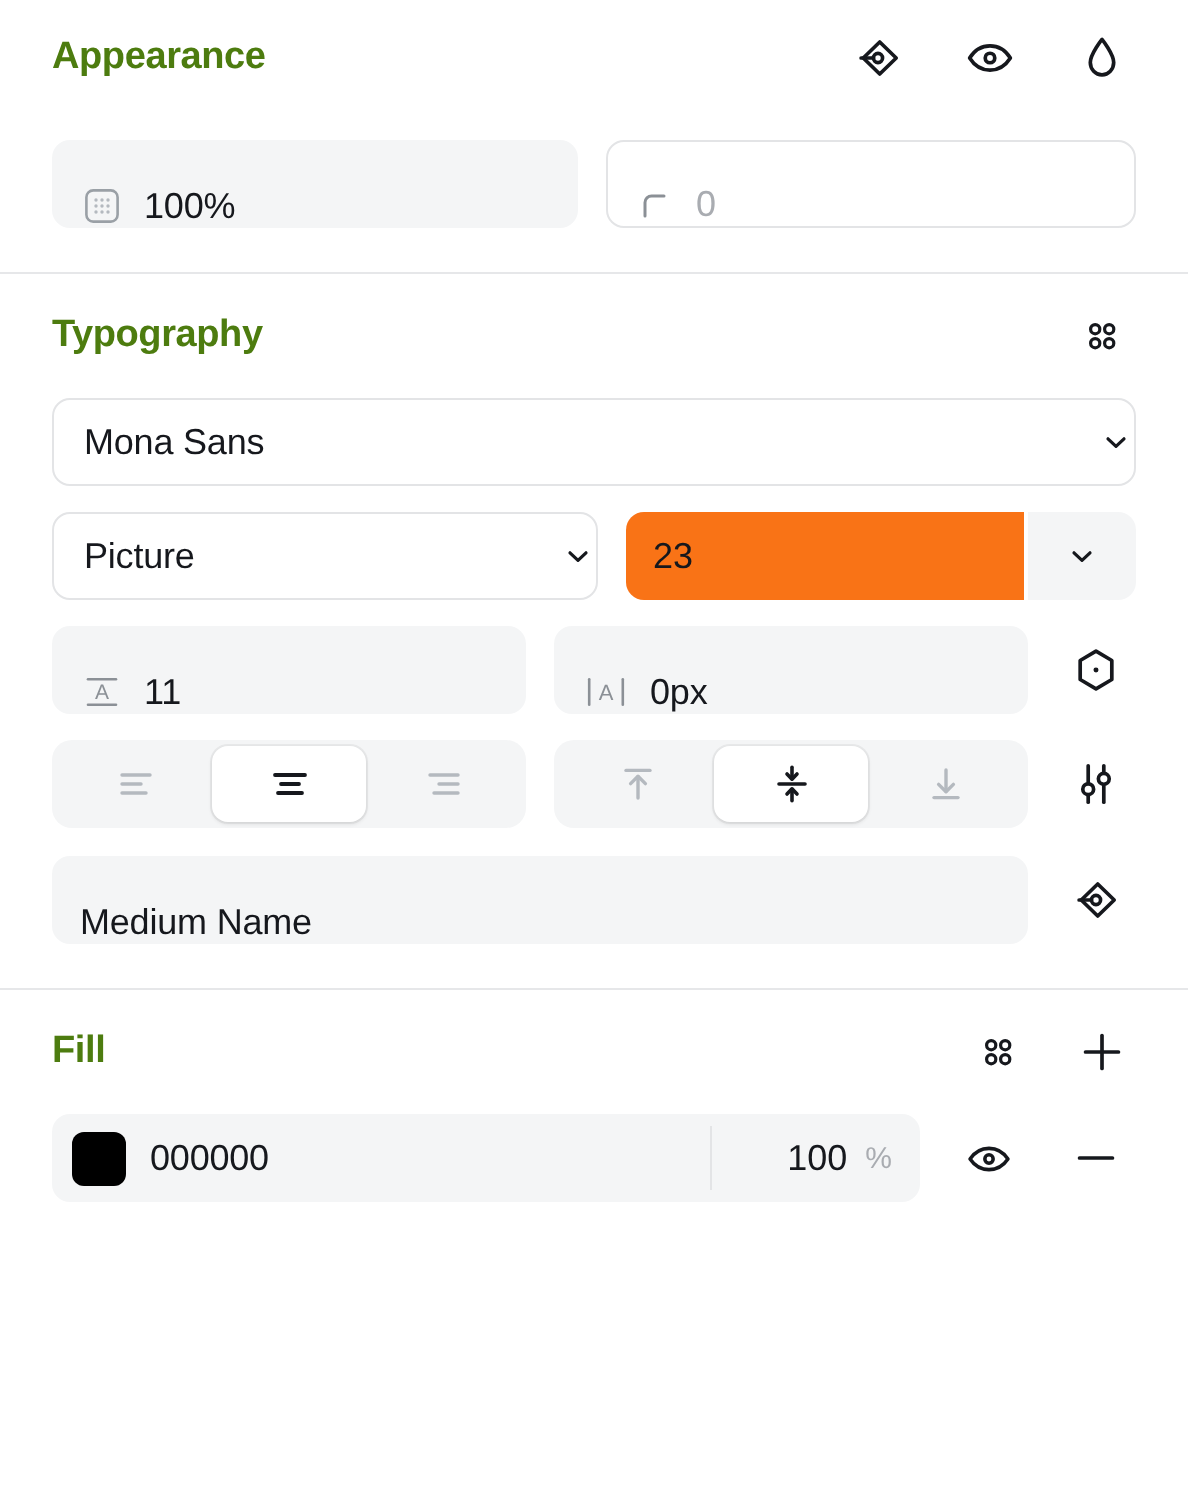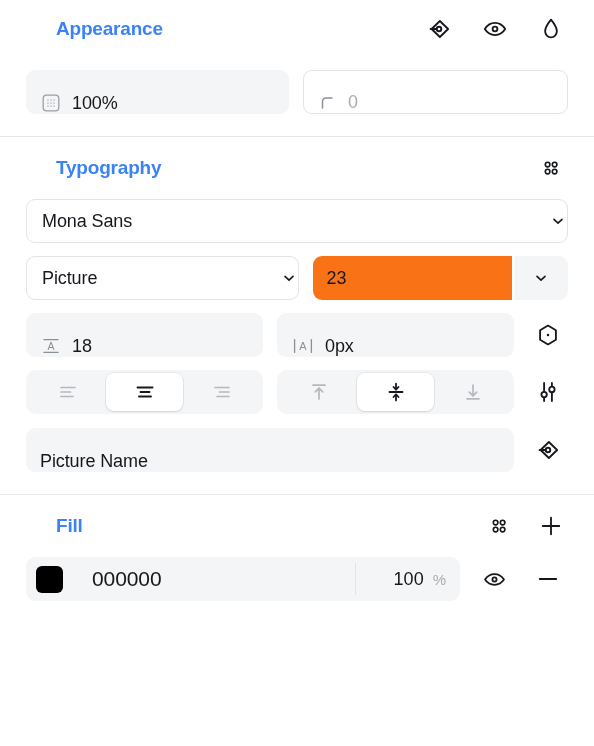--- a/index.html
+++ b/index.html
@@ -23,22 +23,21 @@
   
   .sec-head {
     display: flex;
     align-items: center;
     height: 44px;
   }
   .sec-title {
     font-size: 19px;
     font-weight: 700;
     letter-spacing: -0.2px;
-    color: #3b82f6;
-    margin-left: 30px;
+    color: #4d7c0f;
   }
   .sec-actions {
     margin-left: auto;
     display: flex;
     align-items: center;
   }
   .icon-btn {
     width: 34px; height: 34px;
     display: flex; align-items: center; justify-content: center;
     border-radius: 7px;
@@ -152,22 +151,22 @@
     min-width: 0;
   }
   .swatch-wrap { padding: 0 0 0 10px; display: flex; align-items: center; }
   .swatch {
     width: 27px; height: 27px;
     border-radius: 6px;
     box-shadow: inset 0 0 0 1px rgba(0,0,0,.08);
   }
   .hexval {
     flex: 1;
-    padding-left: 29px;
-    font-size: 21px;
+    padding-left: 12px;
+    font-size: 18px;
     letter-spacing: -0.1px;
     cursor: text;
   }
   .vdiv { width: 1px; align-self: stretch; background: #e3e4e6; margin: 6px 0; }
   .opacity-part {
     display: flex; align-items: center; justify-content: flex-end;
     gap: 9px;
     padding: 0 14px 0 12px;
     width: 104px;
     cursor: text;
@@ -305,21 +304,21 @@
 
     <div class="row" style="margin-bottom:13px">
       <div class="field">
         <span>
           <svg width="22" height="22" viewBox="0 0 22 22" fill="none">
             <path d="M4 4.6 H18" stroke="#8b9096" stroke-width="1.3" stroke-linecap="round"></path>
             <path d="M4 17.4 H18" stroke="#8b9096" stroke-width="1.3" stroke-linecap="round"></path>
             <text x="11" y="14.6" font-family="Liberation Sans, sans-serif" font-size="10.5" fill="#8b9096" text-anchor="middle">A</text>
           </svg>
         </span>
-        <span class="val">18</span>
+        <span class="val">11</span>
       </div>
 
       <div class="field">
         <span>
           <svg width="24" height="22" viewBox="0 0 24 22" fill="none">
             <path d="M3.6 4.6 V17.4" stroke="#8b9096" stroke-width="1.3" stroke-linecap="round"></path>
             <path d="M20.4 4.6 V17.4" stroke="#8b9096" stroke-width="1.3" stroke-linecap="round"></path>
             <text x="12" y="15" font-family="Liberation Sans, sans-serif" font-size="11" fill="#8b9096" text-anchor="middle">A</text>
           </svg>
         </span>
@@ -397,21 +396,21 @@
             <path d="M15.6 3.6 V6.4"></path>
               <circle cx="15.6" cy="9.6" r="2.5"></circle>
               <path d="M15.6 12.7 V20.4"></path>
           </svg>
         </span>
       </div>
     </div>
 
     <div class="row" style="margin-bottom:22px">
       <div class="field">
-        <span class="val">Picture Name</span>
+        <span class="val">Medium Name</span>
       </div>
       <div class="trail-icon">
         <span>
           <svg width="26" height="26" viewBox="0 0 24 24" fill="none" stroke="#16181d" stroke-width="1.7" stroke-linecap="round" stroke-linejoin="round">
             <path d="M12.8 4.6 L20.4 12 L12.8 19.4 L5.2 12 Z"></path>
             <circle cx="12" cy="12" r="2.1"></circle>
             <path d="M9.9 12 H4.2"></path>
           </svg>
         </span>
       </div>

